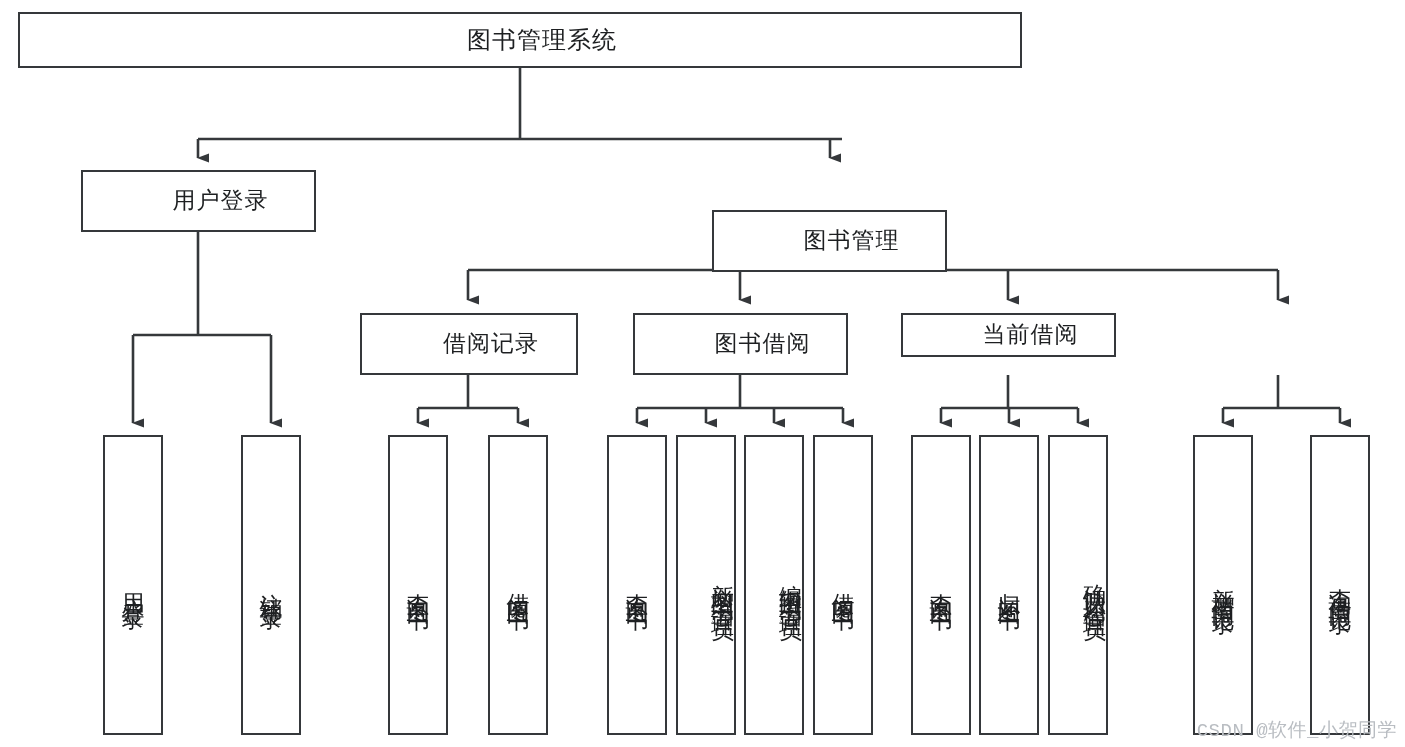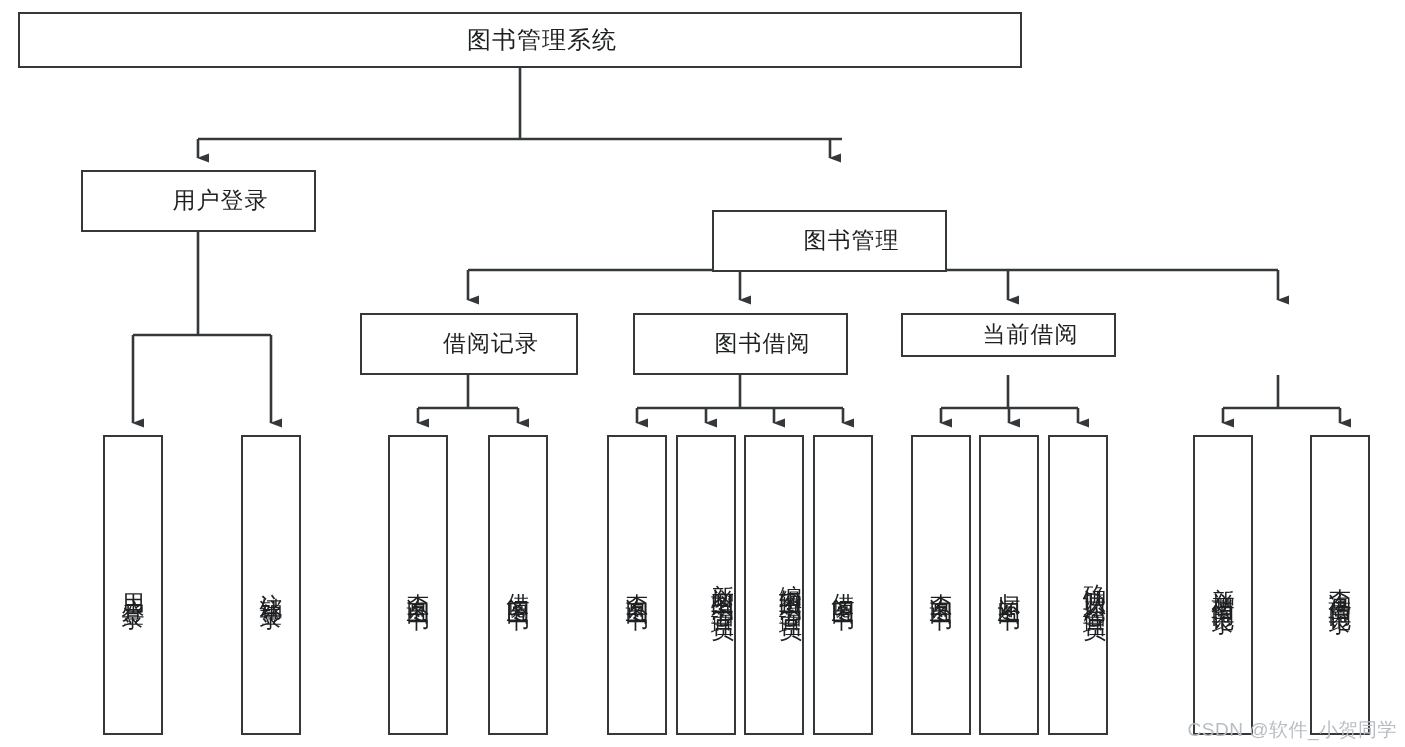--- a/index.html
+++ b/index.html
@@ -75,21 +75,21 @@
     padding-top: 6px;
   }
   #watermark {
     position: absolute;
     right: 8px;
     bottom: 4px;
     font-size: 19px;
     color: #b9bdc2;
     letter-spacing: 0.5px;
     white-space: nowrap;
-    font-family: Liberation Sans, sans-serif;
+    font-family: Liberation Mono, monospace;
   }
 </style>
 </head>
 <body>
 
 <div id="diagram-root">
 
   <svg class="wires" viewBox="0 0 1405 747" preserveAspectRatio="none">
     <defs>
       <marker id="arrowhead" markerWidth="10" markerHeight="12" refX="5" refY="11" orient="auto" markerUnits="userSpaceOnUse">

